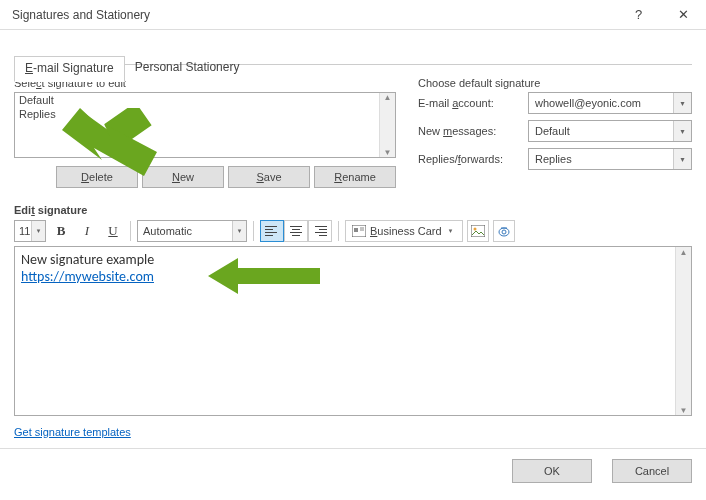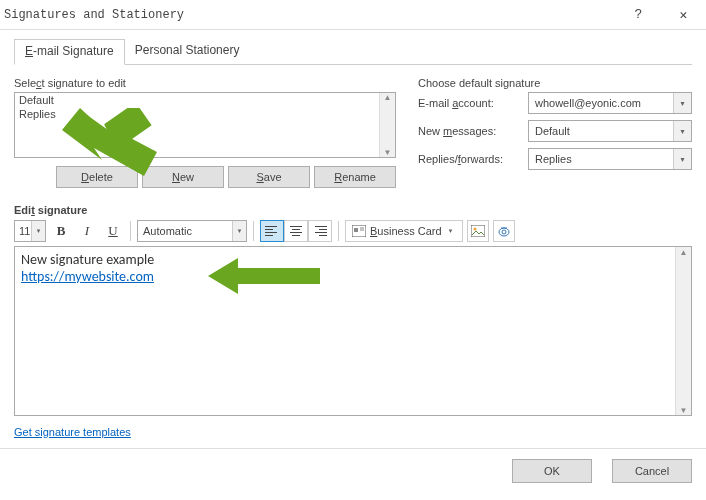--- a/index.html
+++ b/index.html
@@ -1,23 +1,23 @@
 <!DOCTYPE html>
 <html><head>
 <meta charset="utf-8">
 <style>
 * { box-sizing: border-box; margin: 0; padding: 0; }
 body { font-family: "Segoe UI", Tahoma, sans-serif; font-size: 11px; background: #fff; width: 706px; height: 500px; overflow: hidden; color: #444; }
-.titlebar { height: 30px; background: #fff; border-bottom: 1px solid #ddd; display: flex; align-items: center; padding-left: 4px; font-size: 12px; font-family: Liberation Mono, monospace; }
+.titlebar { height: 30px; background: #fff; border-bottom: 1px solid #ddd; display: flex; align-items: center; padding-left: 12px; font-size: 12px; }
 .titlebar-title { flex: 1; }
 .titlebar-btns { display: flex; }
 .titlebar-btn { width: 45px; height: 30px; display: flex; align-items: center; justify-content: center; font-size: 13px; }
 .content { padding: 8px 14px 10px 14px; }
 .tabs { display: flex; border-bottom: 1px solid #ccc; }
-.tab { padding: 4px 10px 6px 10px; font-size: 12px; cursor: default; position: relative; top: 1px; }
+.tab { padding: 4px 10px 6px 10px; font-size: 12px; cursor: default; position: relative; top: 18px; }
 .tab.active { border: 1px solid #ccc; border-bottom: 1px solid #fff; background: #fff; }
 .row { display: flex; margin-top: 12px; gap: 22px; }
 .col-left { flex: 0 0 345px; }
 .col-right { flex: 1; }
 .section-label { font-size: 11px; margin-bottom: 3px; }
 .listbox { border: 1px solid #aaa; height: 66px; background: #fff; position: relative; overflow: hidden; }
 .listbox-item { padding: 1px 4px; font-size: 11px; }
 .listbox-item.selected { background: #0078d7; color: #fff; }
 .list-scroll { position: absolute; right: 0; top: 0; bottom: 0; width: 16px; background: #f0f0f0; border-left: 1px solid #ddd; }
 .list-scroll::before { content: "▲"; position: absolute; top: 0; left: 0; right: 0; text-align: center; font-size: 8px; color: #888; }

